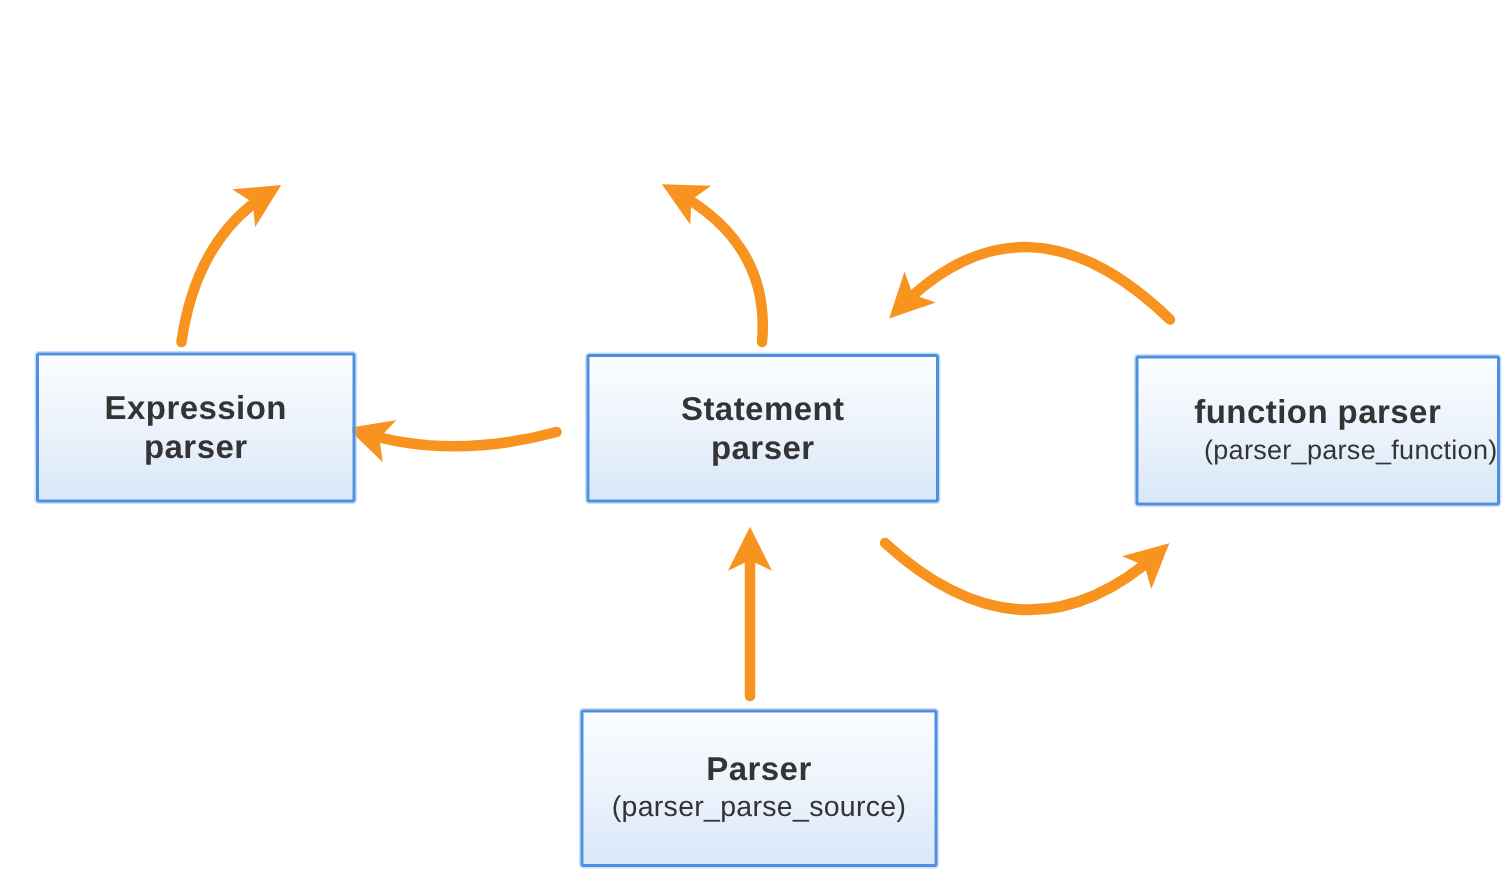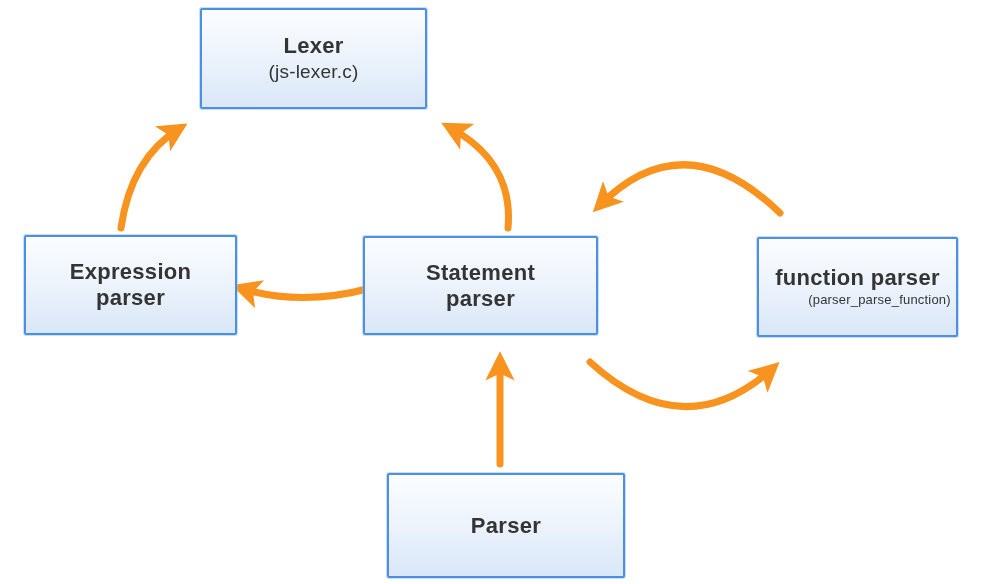--- a/index.html
+++ b/index.html
@@ -40,23 +40,23 @@
   .node .subtitle {
     font-size: 19px;
     font-weight: 400;
     line-height: 1.25;
     margin-top: 1px;
     letter-spacing: 0.2px;
     white-space: nowrap;
   }
   #box-lexer      { left: 200px; top: 8px;   width: 227px; height: 101px; }
   #box-expression { left: 24px;  top: 235px; width: 213px; height: 100px; }
-  #box-statement  { left: 363px; top: 236px; width: 235px; height: 99px;  }
-  #box-function   { left: 757px; top: 237px; width: 201px; height: 100px; }
-  #box-function .subtitle { font-size: 13px; margin-left: 44px; }
+  #box-statement  { left: 391px; top: 236px; width: 235px; height: 99px;  }
+  #box-function   { left: 757px; top: 237px; width: 243px; height: 100px; }
+  #box-function .subtitle { font-size: 18px; margin-left: 44px; }
   #box-parser     { left: 387px; top: 473px; width: 238px; height: 105px; }
   #edges-svg {
     position: absolute;
     left: 0; top: 0;
     width: 1005px;
     height: 584px;
     z-index: 1;
     pointer-events: none;
   }
   #edges-svg path.edge {
@@ -78,37 +78,34 @@
       </marker>
     </defs>
     <path class="edge" d="M 121 228 Q 131 158 180 128" marker-end="url(#arrowhead)"></path>
     <path class="edge" d="M 508 228 Q 514 162 449 127" marker-end="url(#arrowhead)"></path>
     <path class="edge" d="M 371 288 Q 300 307 240 288" marker-end="url(#arrowhead)"></path>
     <path class="edge" d="M 780 213 Q 684 120 599 206" marker-end="url(#arrowhead)"></path>
     <path class="edge" d="M 590 362 Q 684 448 773 368" marker-end="url(#arrowhead)"></path>
     <path class="edge" d="M 500 464 L 500 360" marker-end="url(#arrowhead)"></path>
   </svg>
 
-  <div class="node" id="box-lexer">
-    <div class="title">Lexer</div>
-    <div class="subtitle">(js-lexer.c)</div>
-  </div>
 
   <div class="node" id="box-expression">
     <div class="title">Expression
 parser</div>
   </div>
 
   <div class="node" id="box-statement">
     <div class="title">Statement
 parser</div>
   </div>
 
   <div class="node" id="box-function">
     <div class="title">function parser</div>
     <div class="subtitle">(parser_parse_function)</div>
   </div>
 
   <div class="node" id="box-parser">
     <div class="title">Parser</div>
+    <div class="subtitle">(parser_parse_source)</div>
   </div>
 
 </div>
 
 </body></html>

